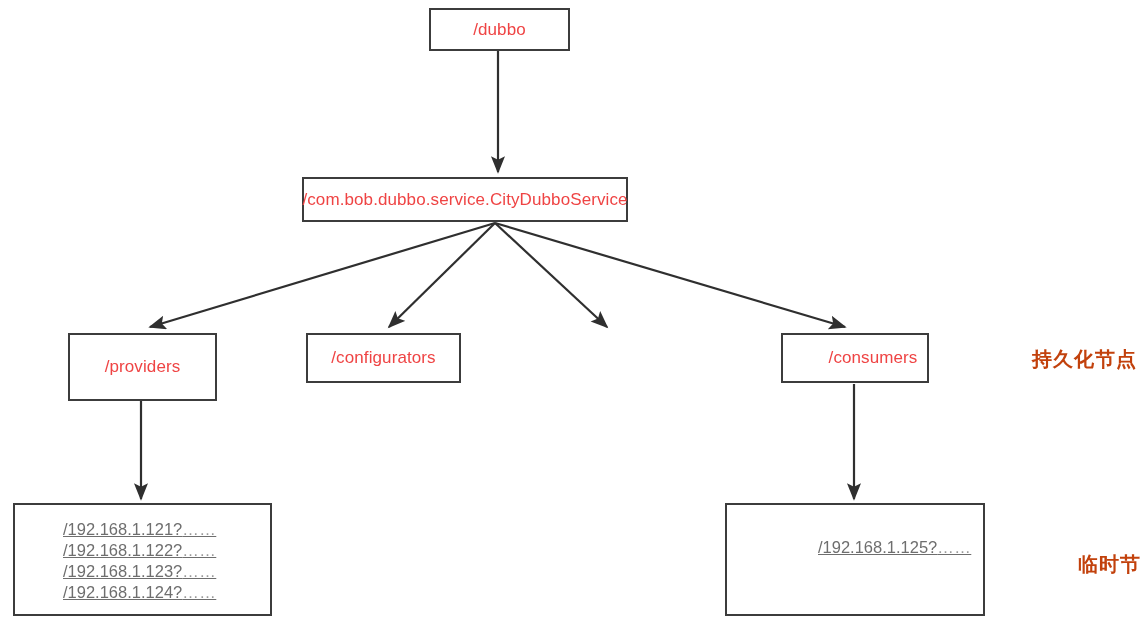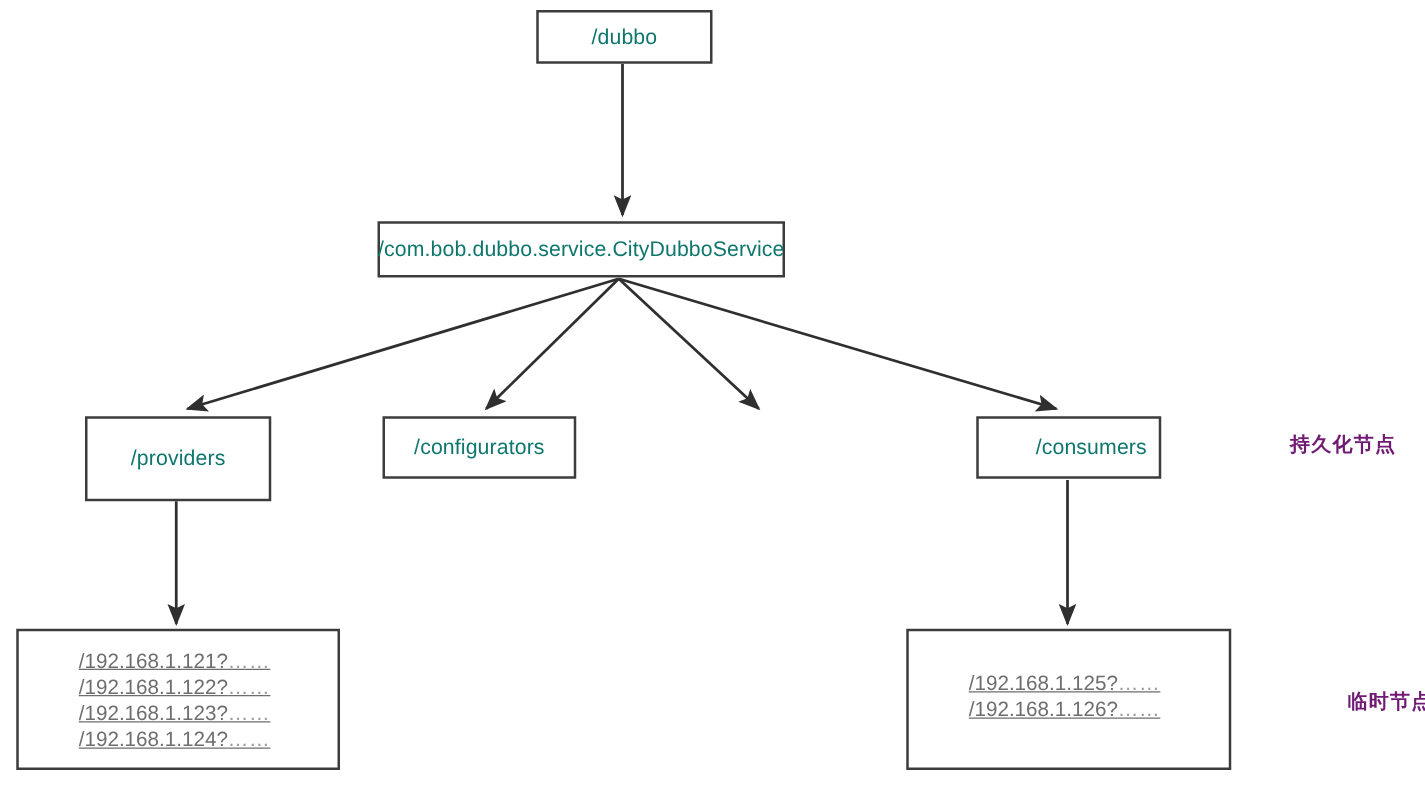--- a/index.html
+++ b/index.html
@@ -26,21 +26,21 @@
     pointer-events: none;
   }
   .node {
     position: absolute;
     box-sizing: border-box;
     background: #ffffff;
     border: 2px solid #3c3c3c;
     display: flex;
     align-items: center;
     justify-content: center;
-    color: #0f766e;
+    color: #ef4444;
     font-size: 17px;
     line-height: 1.28;
     text-align: center;
     letter-spacing: 0.1px;
     z-index: 2;
   }
   .node-root      { left: 429px; top: 8px;   width: 141px; height: 43px; }
   .node-service   { left: 302px; top: 177px; width: 326px; height: 45px; }
   .node-providers { left: 68px;  top: 333px; width: 149px; height: 68px; }
   .node-configurators { left: 306px; top: 333px; width: 155px; height: 50px; align-items: center; }
@@ -50,41 +50,41 @@
   .leaf {
     position: absolute;
     box-sizing: border-box;
     background: #ffffff;
     border: 2px solid #3c3c3c;
     z-index: 2;
     padding: 0;
     display: block;
   }
   .leaf-providers { left: 13px;  top: 503px; width: 259px; height: 113px; }
-  .leaf-consumers { left: 725px; top: 503px; width: 260px; height: 113px; }
+  .leaf-consumers { left: 725px; top: 503px; width: 260px; height: 113px; padding-left: 43px; }
 
   .leaf-list {
     list-style: none;
     margin: 0;
     padding: 0;
     color: #6e6e6e;
     font-size: 16.5px;
     line-height: 21px;
     text-decoration: underline;
   }
   .leaf-providers .leaf-list { margin-top: 14px; padding-left: 48px; }
   .leaf-consumers .leaf-list { margin-top: 32px; padding-left: 48px; }
   .leaf-list li { white-space: nowrap; }
   .ell { color: #9a9a9a; letter-spacing: 0.5px; }
 
   .annotation {
     position: absolute;
-    color: #701a75;
+    color: #c2410c;
     font-weight: bold;
-    font-size: 16px;
+    font-size: 20px;
     letter-spacing: 1px;
     white-space: nowrap;
     z-index: 3;
   }
   .ann-persistent { left: 1032px; top: 346px; }
   .ann-ephemeral  { left: 1032px; top: 551px; margin-left: 46px; }
 </style>
 </head>
 <body>
 
@@ -138,21 +138,20 @@
         <li><span>/192.168.1.121?</span><span class="ell">……</span></li>
         <li><span>/192.168.1.122?</span><span class="ell">……</span></li>
         <li><span>/192.168.1.123?</span><span class="ell">……</span></li>
         <li><span>/192.168.1.124?</span><span class="ell">……</span></li>
       </ul>
   </div>
 
   <div class="leaf leaf-consumers">
     <ul class="leaf-list" id="consumers-list">
         <li><span>/192.168.1.125?</span><span class="ell">……</span></li>
-        <li><span>/192.168.1.126?</span><span class="ell">……</span></li>
       </ul>
   </div>
 
   <div class="annotation ann-persistent">持久化节点</div>
 
   <div class="annotation ann-ephemeral">临时节点</div>
 
 </div>
 
 </body></html>

